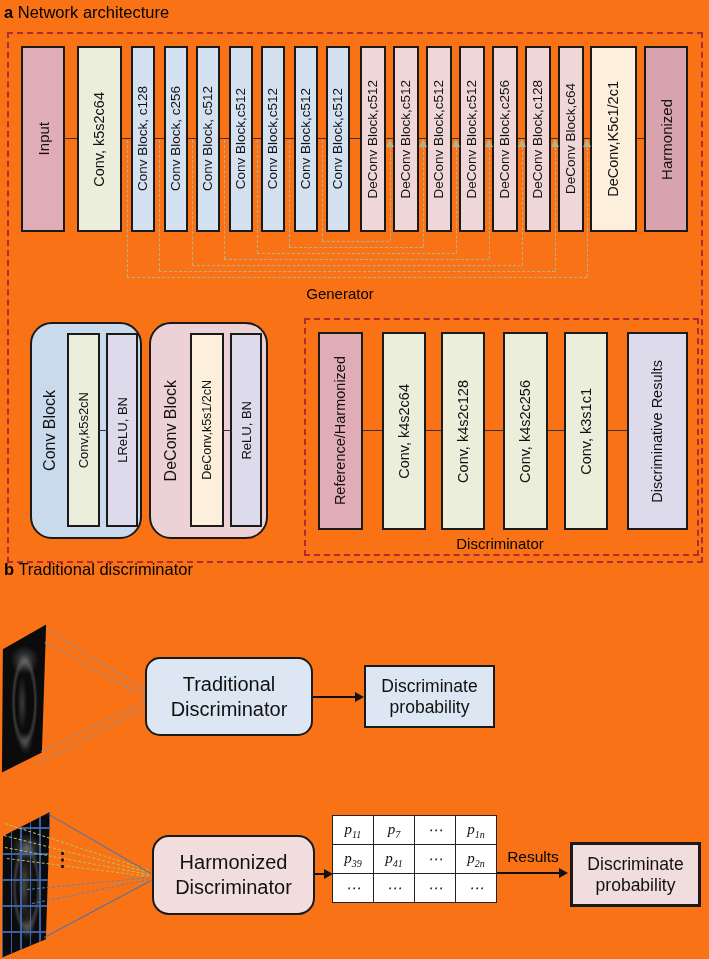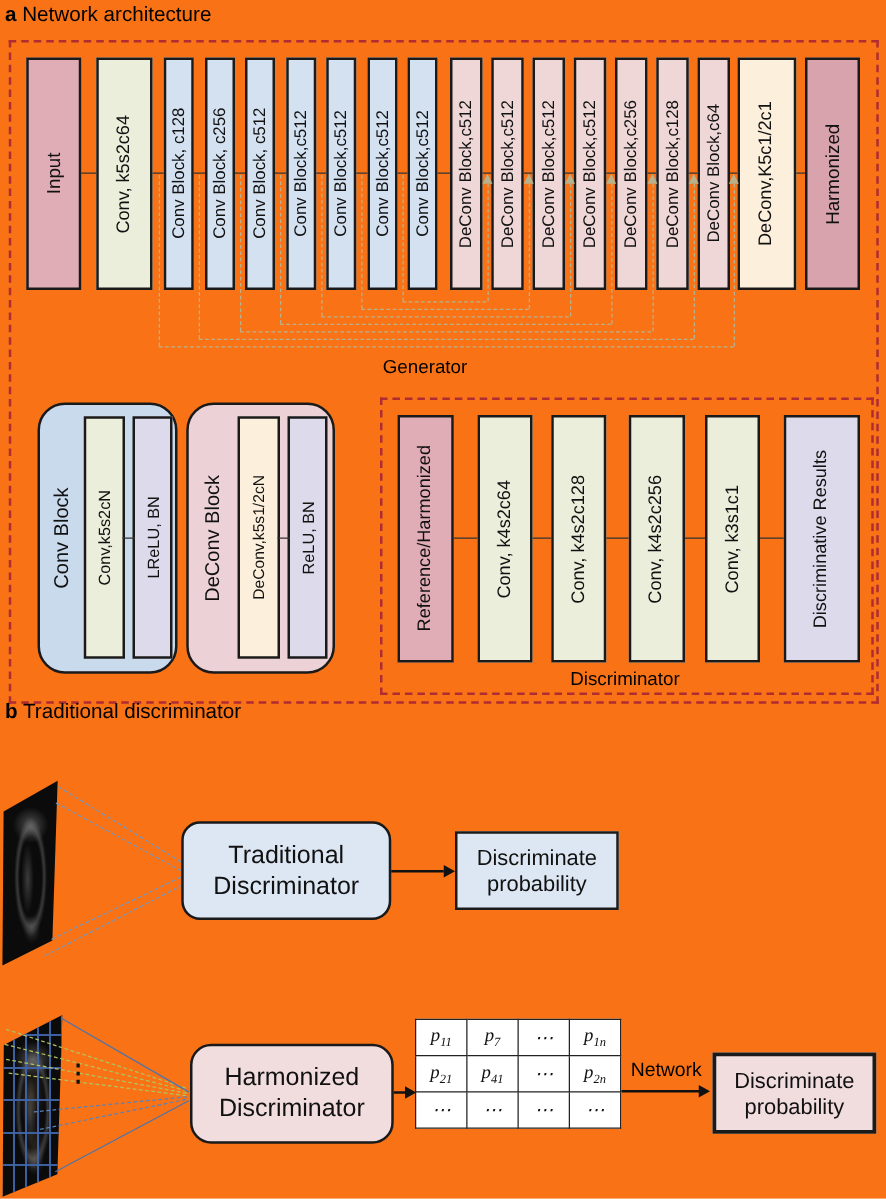--- a/index.html
+++ b/index.html
@@ -293,35 +293,35 @@
 
   <table class="matrix" style="left:332px;top:815px;">
     <tbody id="matrix-body">
         <tr>
           <td><span>p</span><sub>11</sub></td>
           <td><span>p</span><sub>7</sub></td>
           <td>⋯</td>
           <td><span>p</span><sub>1n</sub></td>
         </tr>
         <tr>
-          <td><span>p</span><sub>21</sub></td>
+          <td><span>p</span><sub>39</sub></td>
           <td><span>p</span><sub>41</sub></td>
           <td>⋯</td>
           <td><span>p</span><sub>2n</sub></td>
         </tr>
         <tr>
           <td>⋯</td>
           <td>⋯</td>
           <td>⋯</td>
           <td>⋯</td>
         </tr>
       </tbody>
   </table>
 
-  <div class="lbl" style="left:498px;top:848px;width:70px;font-size:15.5px;">Network</div>
+  <div class="lbl" style="left:498px;top:848px;width:70px;font-size:15.5px;">Results</div>
 
   <div class="arrowline" style="left:497px;top:872px;width:63px;"></div>
   <div class="ah-right" style="left:559px;top:868px;"></div>
 
   <div class="probbox" style="left:570px;top:842px;width:131px;height:65px;background:var(--cpink);border-width:3px;">
     <span>Discriminate</span>
     <span>probability</span>
   </div>
 
 </div>

